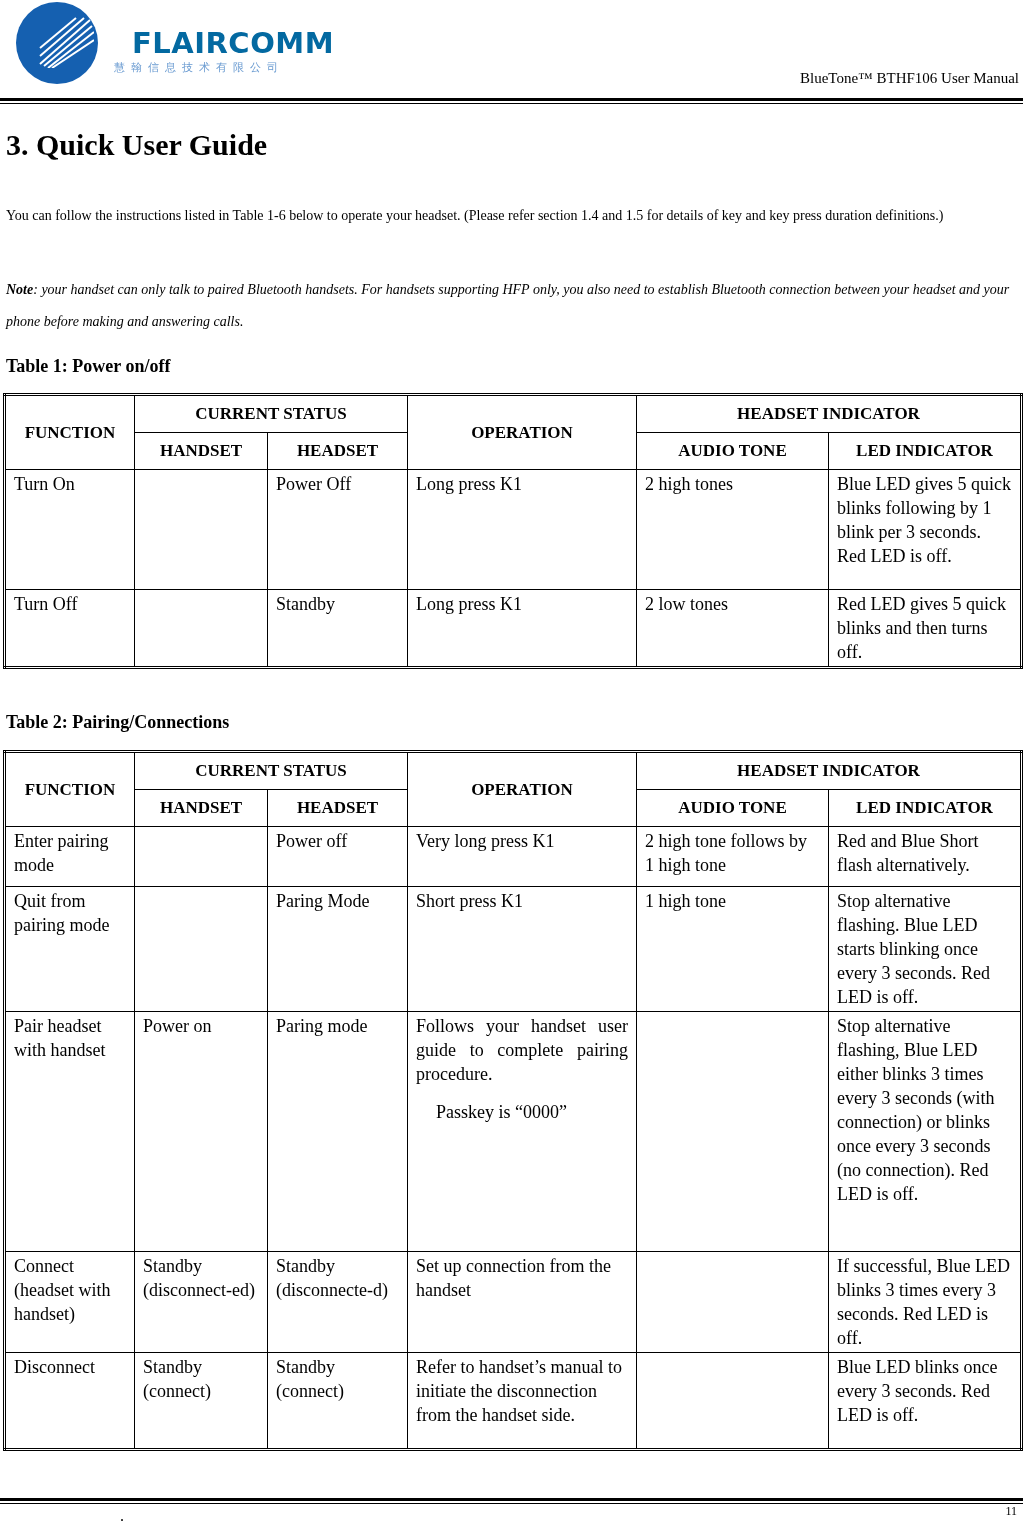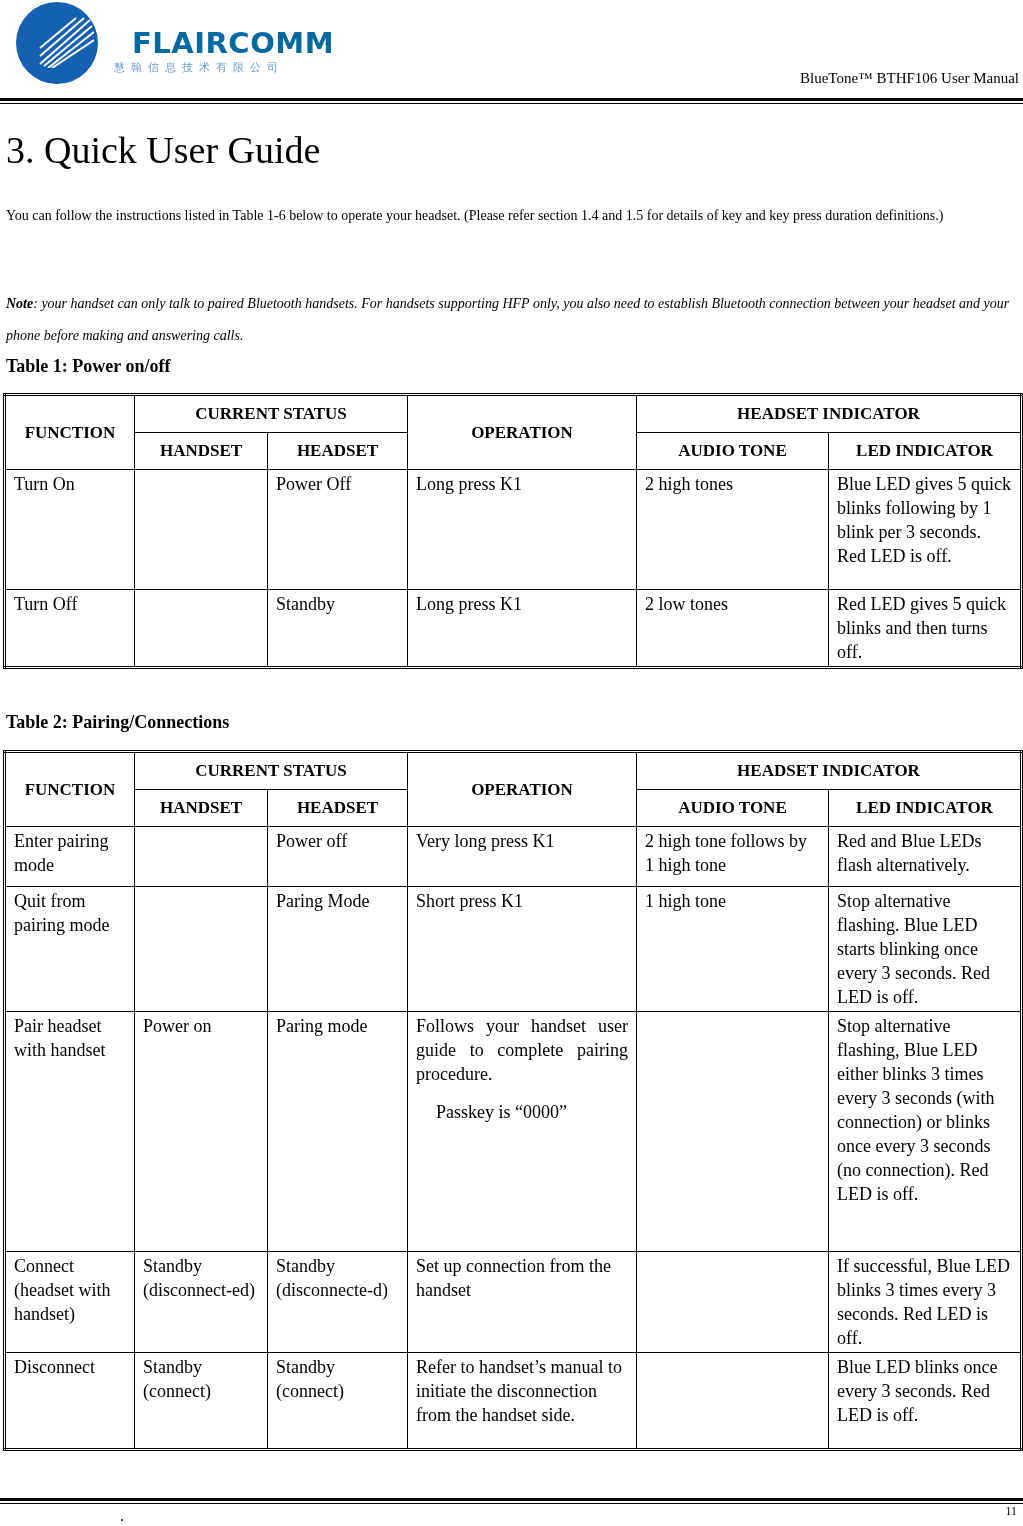--- a/index.html
+++ b/index.html
@@ -7,21 +7,21 @@
          font-family:"Liberation Serif", "DejaVu Serif", serif; color:#000; }
   .logo { position:absolute; left:8px; top:2px; width:300px; height:82px; }
   .logo .circle { position:absolute; left:8px; top:0; width:82px; height:82px; border-radius:50%; background:#1560b0; overflow:hidden; }
   .logo .stripes { position:absolute; left:22px; top:14px; width:56px; height:52px; }
   .logo .brand { position:absolute; left:104px; top:24px; font-family:"DejaVu Sans", sans-serif; font-weight:bold; font-size:29px; color:#0369a1; letter-spacing:0.5px;margin-left:20px; }
   .logo .sub { position:absolute; left:106px; top:58px; font-family:Liberation Sans, sans-serif; font-size:11px; color:#6a9bd1; letter-spacing:6px; }
   .hdr-title { position:absolute; right:4px; top:70px; font-size:15px; }
   .rule { position:absolute; left:0; width:1023px; }
   .rule .thick { height:3px; background:#000; }
   .rule .thin { height:1px; background:#000; margin-top:2px; }
-  h1 { position:absolute; left:6px; top:128px; margin:0; font-size:38px; font-weight:normal; }
+  h1 { position:absolute; left:6px; top:128px; margin:0; font-size:30px; font-weight:bold; }
   .para { position:absolute; left:6px; font-size:14px; line-height:32px; width:1010px; }
   .note { font-style:italic; }
   .tcap { position:absolute; left:6px; font-size:18px; font-weight:bold; }
   table { position:absolute; left:3px; width:1017px; border-collapse:collapse; border:3px double #000; font-size:18px; table-layout:fixed; }
   td, th { border:1.5px solid #000; vertical-align:top; padding:2px 8px; line-height:24px; text-align:left; font-weight:normal; }
   th { font-weight:bold; text-align:center; vertical-align:middle; font-size:17px; padding:6px 4px; }
   .just { text-align:justify; }
   .footer-dot { position:absolute; left:120px; top:1507px; font-size:16px; }
   .pagenum { position:absolute; right:6px; top:1504px; font-size:12px; }
 </style>
@@ -46,21 +46,21 @@
 </div>
 <div class="hdr-title">BlueTone™ BTHF106 User Manual</div>
 <div class="rule" style="top:98px;">
     <div class="thick"></div>
     <div class="thin"></div>
   </div>
 
 <h1>3.  Quick User Guide</h1>
 
 <div class="para" style="top:200px;">You can follow the instructions listed in Table 1-6 below to operate your headset. (Please refer section 1.4 and 1.5 for details of key and key press duration definitions.)</div>
-<div class="para note" style="top:288px;"><b>Note</b><span>: your handset can only talk to paired Bluetooth handsets. For handsets supporting HFP only, you also need to establish Bluetooth connection between your headset and your phone before making and answering calls.</span></div>
+<div class="para note" style="top:274px;"><b>Note</b><span>: your handset can only talk to paired Bluetooth handsets. For handsets supporting HFP only, you also need to establish Bluetooth connection between your headset and your phone before making and answering calls.</span></div>
 
 <div class="tcap" style="top:356px;">Table 1: Power on/off</div>
 <table style="top:393px;">
   <colgroup>
       <col style="width:130px">
       <col style="width:133px">
       <col style="width:140px">
       <col style="width:229px">
       <col style="width:192px">
       <col style="width:193px">
@@ -119,21 +119,21 @@
     <th>HEADSET</th>
     <th>AUDIO TONE</th>
     <th>LED INDICATOR</th>
   </tr>
   <tr style="height:60px;">
     <td>Enter pairing mode</td>
     <td></td>
     <td>Power off</td>
     <td>Very long press K1</td>
     <td>2 high tone follows by 1 high tone</td>
-    <td>Red and Blue LEDs flash alternatively.</td>
+    <td>Red and Blue Short flash alternatively.</td>
   </tr>
   <tr style="height:122px;">
     <td>Quit from pairing mode</td>
     <td></td>
     <td>Paring Mode</td>
     <td>Short press K1</td>
     <td>1 high tone</td>
     <td>Stop alternative flashing. Blue LED starts blinking once every 3 seconds. Red LED is off.</td>
   </tr>
   <tr style="height:240px;">

